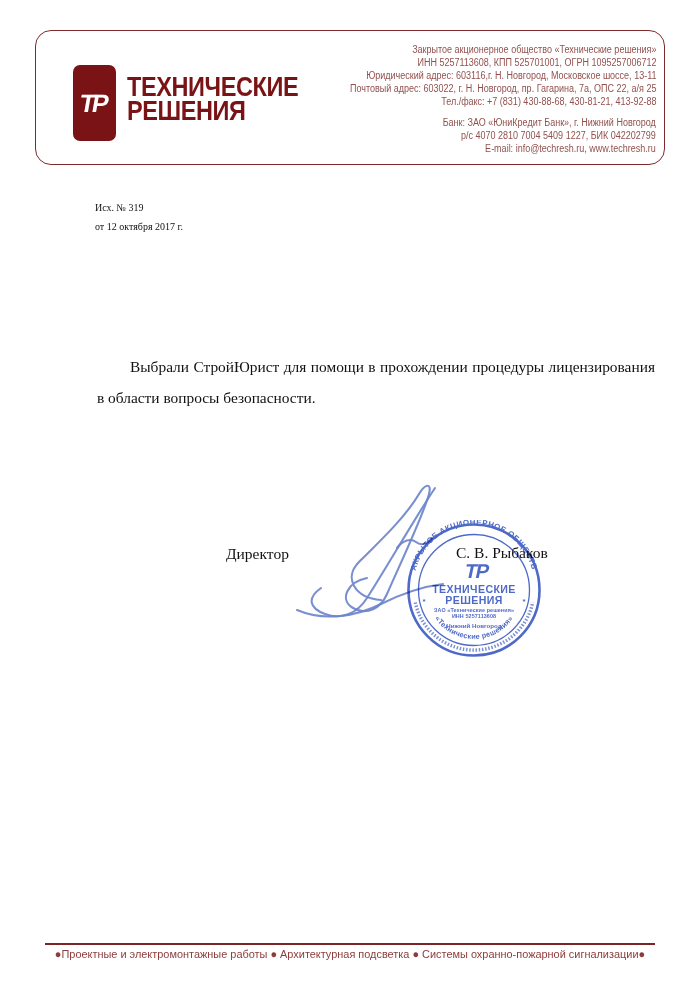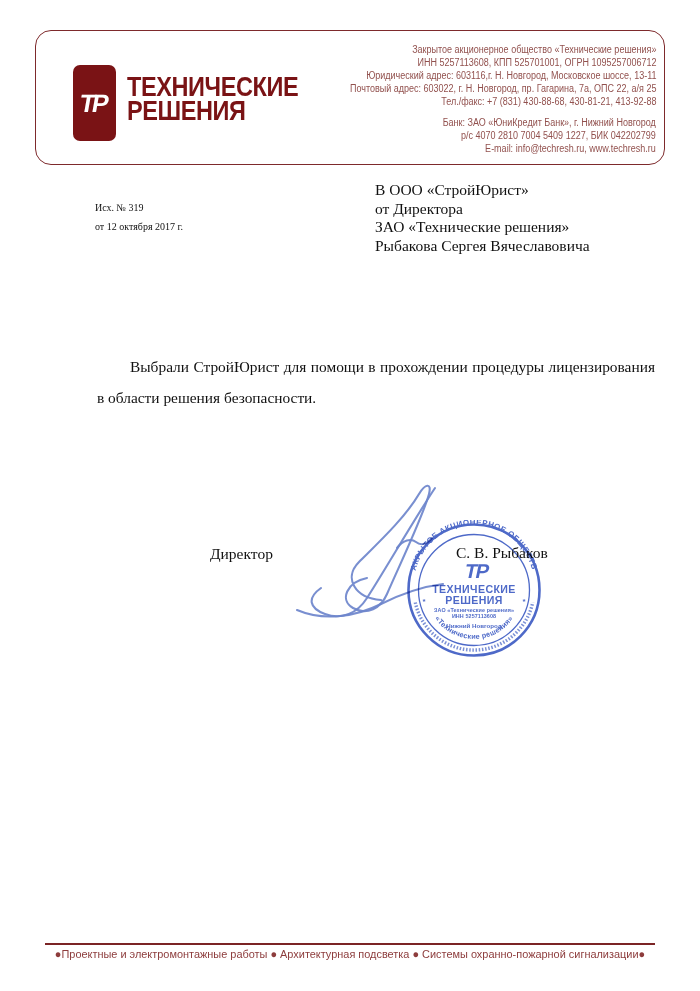--- a/index.html
+++ b/index.html
@@ -48,21 +48,21 @@
   }
 
   
   .body-text {
     position:absolute; left:97px; top:351px; width:558px;
     font-size:15.4px; line-height:31px; text-align:justify;
   }
   .body-text p { margin:0; text-indent:33px; }
 
   
-  .sig-title { position:absolute; left:210px; top:545px; font-size:15.5px; z-index:1; }
+  .sig-title { position:absolute; left:226px; top:545px; font-size:15.5px; z-index:1; }
   .sig-name  { position:absolute; left:456px; top:544px; font-size:15.5px; z-index:1; }
 
   .sig-svg {
     position:absolute; left:285px; top:470px; width:170px; height:155px;
     z-index:2; mix-blend-mode:multiply;
   }
   .sig-svg path {
     stroke:#6e86cc; stroke-width:2.1; fill:none;
     stroke-linecap:round; stroke-linejoin:round; opacity:0.92;
   }
@@ -120,29 +120,23 @@
       <div>р/с 4070 2810 7004 5409 1227, БИК 042202799</div>
       <div>E-mail: info@techresh.ru,  www.techresh.ru</div>
     </div>
   </div>
 
   <div class="reference">
     <div>Исх. № 319</div>
     <div>от 12 октября 2017 г.</div>
   </div>
 
-  <div class="addressee">
-    <div>В ООО «СтройЮрист»</div>
-    <div>от Директора</div>
-    <div>ЗАО «Технические решения»</div>
-    <div>Рыбакова Сергея Вячеславовича</div>
-  </div>
 
   <div class="body-text">
-    <p>Выбрали СтройЮрист для помощи в прохождении процедуры лицензирования в области решения безопасности.</p>
+    <p>Выбрали СтройЮрист для помощи в прохождении процедуры лицензирования в области вопросы безопасности.</p>
   </div>
 
   <div class="sig-title">Директор</div>
   <div class="sig-name">С. В. Рыбаков</div>
 
   <svg class="sig-svg" viewBox="0 0 170 155">
     <path d="M 96 130 C 70 128 58 108 74 92 C 92 74 120 48 134 24 C 140 14 147 12 144 24 C 138 46 116 92 102 124 C 96 138 82 146 68 138 C 54 130 62 112 82 108"></path>
     <path d="M 150 18 C 130 48 100 100 82 128 C 72 144 56 150 40 144 C 24 138 22 128 36 118"></path>
     <path d="M 12 140 C 40 152 72 146 96 134 C 120 122 142 116 158 114"></path>
     <path d="M 112 78 C 118 70 126 68 131 72 C 136 76 142 74 147 68"></path>

